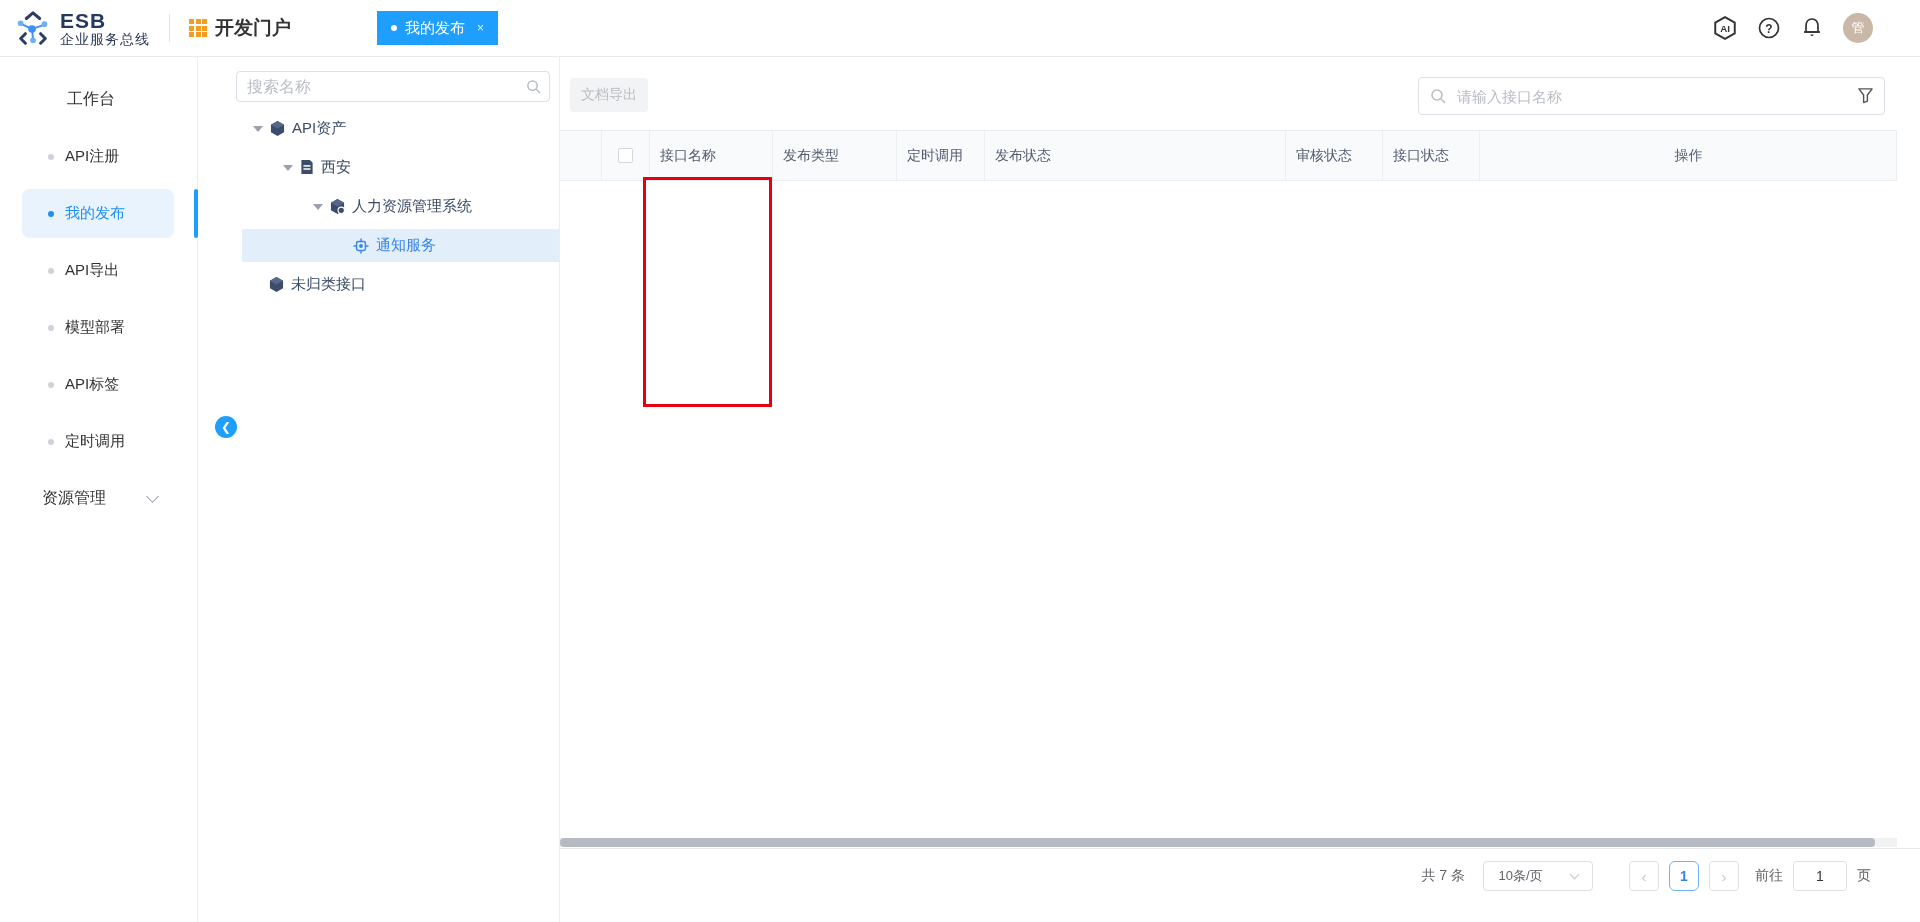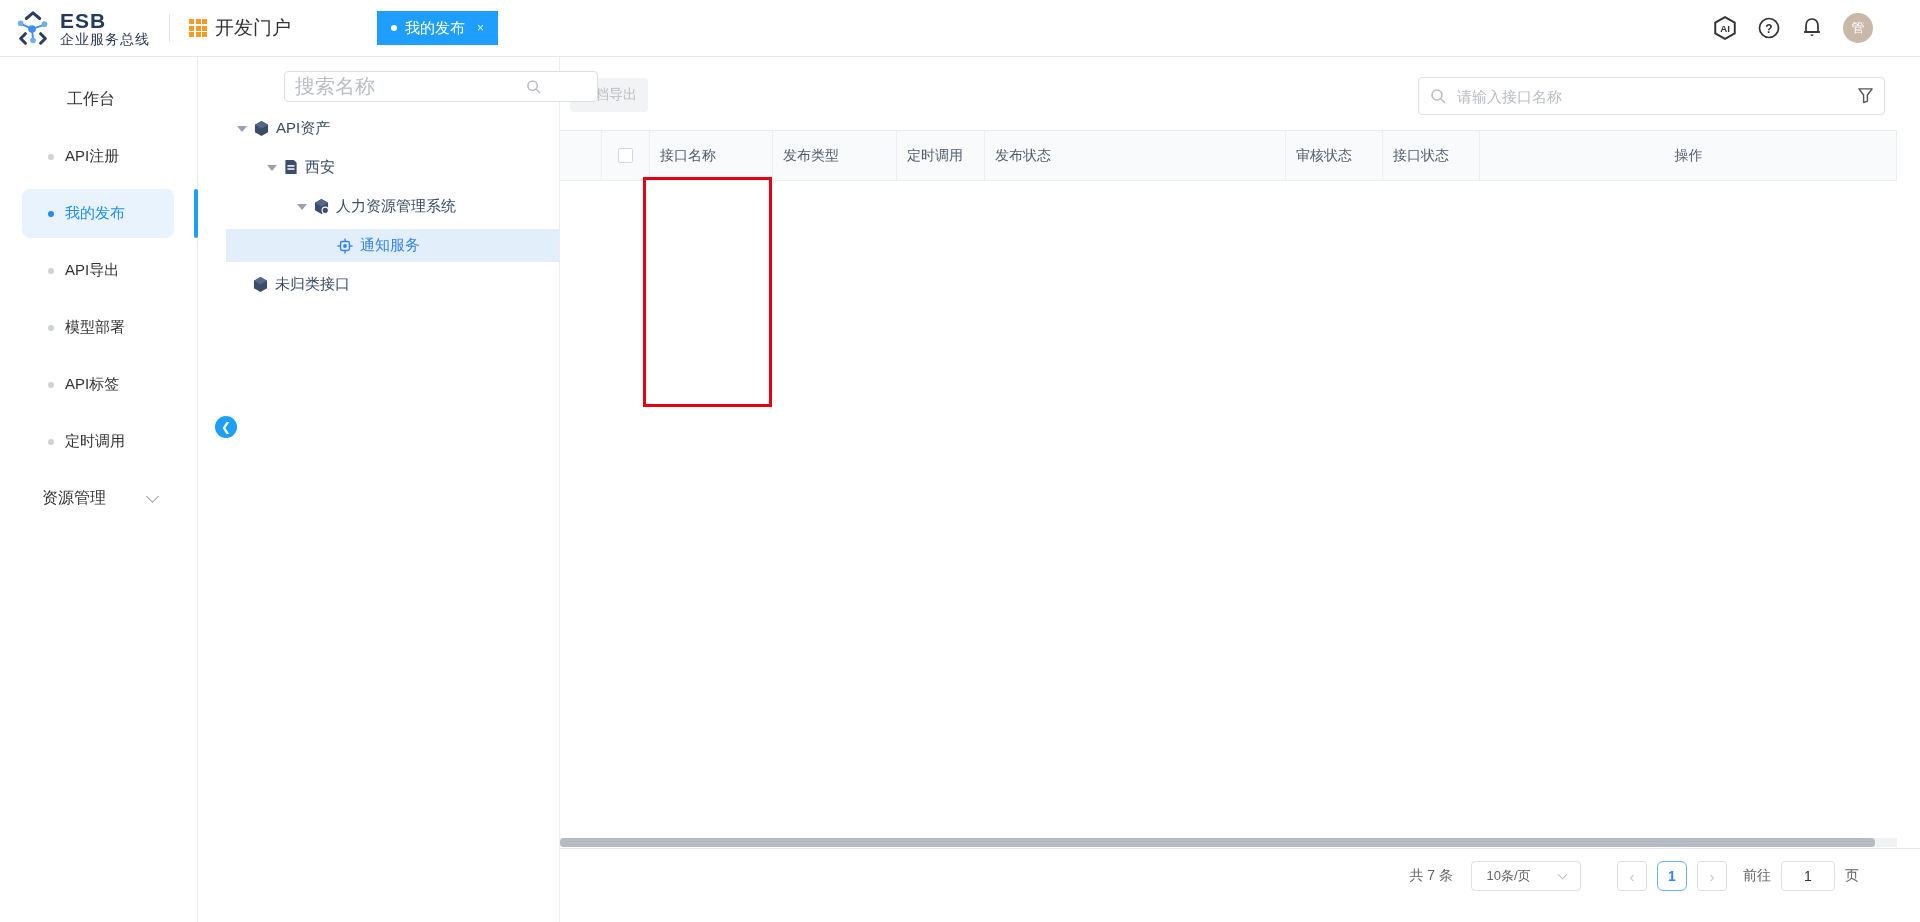--- a/index.html
+++ b/index.html
@@ -9,21 +9,21 @@
   
   #header { position:absolute; top:0; left:0; right:0; height:57px; background:#fff;
     border-bottom:1px solid #e7e9ec; display:flex; align-items:center; z-index:20; }
   .logo-wrap { display:flex; align-items:center; margin-left:14px; }
   .logo-txt { margin-left:8px; line-height:1.05; }
   .logo-title { font-size:21px; font-weight:bold; color:#24395e; letter-spacing:1px; }
   .logo-sub { font-size:14px; color:#2b3a55; letter-spacing:1px; }
   .hdr-divider { width:1px; height:28px; background:#e2e4e8; margin:0 19px; }
   .grid-icon { display:grid; grid-template-columns:repeat(3,5px); grid-gap:1.5px; margin-right:8px; }
   .grid-icon i { width:5px; height:5px; background:#f59b22; }
-  .portal-title { font-size:19px; font-weight:normal; color:#333; }
+  .portal-title { font-size:19px; font-weight:bold; color:#333; }
   .hdr-tab { margin-left:86px; height:34px; background:#1e9fff; color:#fff; display:flex;
     align-items:center; padding:0 14px; font-size:15px; cursor:pointer; }
   .tab-dot { width:6px; height:6px; border-radius:50%; background:#fff; margin-right:8px; }
   .tab-close { font-size:12px; margin-left:12px; opacity:.9; }
   .hdr-spacer { flex:1; }
   .hdr-search { position:relative; width:296px; height:29px; margin-right:74px; }
   .hdr-search input { width:100%; height:100%; border:1px solid #dfe1e6; border-radius:15px;
     padding:0 12px 0 34px; font-size:14px; color:#333; outline:none; }
   .hdr-search svg { position:absolute; left:12px; top:7px; }
   input::placeholder { color:#b9bdc4; }
@@ -55,23 +55,23 @@
 
   #collapse-btn { position:absolute; left:215px; top:416px; width:22px; height:22px;
     border-radius:50%; background:#1e9fff; color:#fff; display:flex; align-items:center;
     justify-content:center; font-size:12px; z-index:30; cursor:pointer; }
 
   
   #tree { position:absolute; top:57px; left:226px; bottom:0; width:334px; background:#fff;
     border-right:1px solid #ebedf0; z-index:5; }
   .tree-search { position:absolute; left:10px; top:14px; width:314px; height:31px; }
   .tree-search input { width:100%; height:100%; border:1px solid #dcdfe6; border-radius:4px;
-    padding:0 30px 0 10px; font-size:20px; outline:none; color:#333;margin-left:48px; }
+    padding:0 30px 0 10px; font-size:16px; outline:none; color:#333; }
   .tree-search svg { position:absolute; right:9px; top:8px; }
-  .tree-nodes { position:absolute; top:55px; left:0; right:0; }
+  .tree-nodes { position:absolute; top:55px; left:16px; right:0; }
   .tnode { height:33px; margin-bottom:6px; display:flex; align-items:center; gap:7px;
     font-size:15px; color:#3b4c66; cursor:pointer; }
   .tnode.selected { background:#e3eefb; color:#3585f0; }
   .caret { width:0; height:0; border-left:5px solid transparent; border-right:5px solid transparent;
     border-top:6px solid #9aa1ad; flex:none; }
 
   
   #content { position:absolute; top:57px; left:560px; right:0; bottom:0; background:#fff; }
   .export-btn { position:absolute; left:10px; top:21px; width:78px; height:34px;
     background:#f2f3f5; color:#b9bcc2; font-size:14px; border:none; border-radius:4px; }
@@ -96,21 +96,21 @@
   
   #red-box { position:absolute; left:643px; top:177px; width:129px; height:230px;
     border:3px solid #e60012; z-index:50; pointer-events:none; }
 
   
   #hscroll { position:absolute; left:0; top:781px; width:1337px; height:9px; background:#f1f2f4; }
   #hscroll .thumb { position:absolute; left:0; top:0; height:9px; width:1315px;
     background:#b6bac2; border-radius:4px; }
   #footer { position:absolute; left:0; right:0; top:791px; bottom:0; background:#fff;
     border-top:1px solid #e8eaec; }
-  .pager { position:absolute; right:61px; top:11px; height:32px; display:flex;
+  .pager { position:absolute; right:49px; top:11px; height:32px; display:flex;
     align-items:center; gap:10px; font-size:14px; color:#606266; }
   .pg-box { height:30px; border:1px solid #dcdfe6; border-radius:4px; background:#fff;
     display:flex; align-items:center; justify-content:center; cursor:pointer; }
   .pg-size { width:110px; gap:28px; font-size:13px; margin-left:8px; }
   .pg-size .chev-down { width:7px; height:7px; border-color:#c0c4cc; margin-top:-3px; }
   .pg-btn { width:30px; color:#c0c4cc; font-size:15px; }
   .pg-prev { margin-left:26px; }
   .pg-cur { width:30px; height:30px; border:1px solid #6fb3f7; border-radius:6px; color:#3585f0;
     font-weight:bold; display:flex; align-items:center; justify-content:center; cursor:pointer; }
   .pg-goto-input { width:54px; height:30px; border:1px solid #dcdfe6; border-radius:4px;

